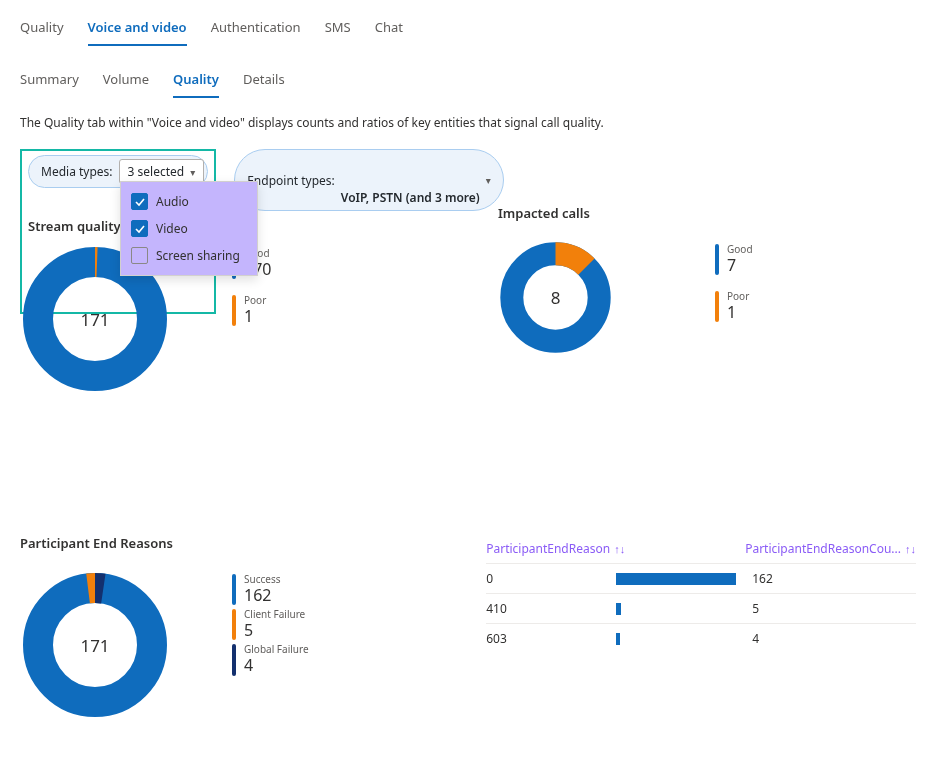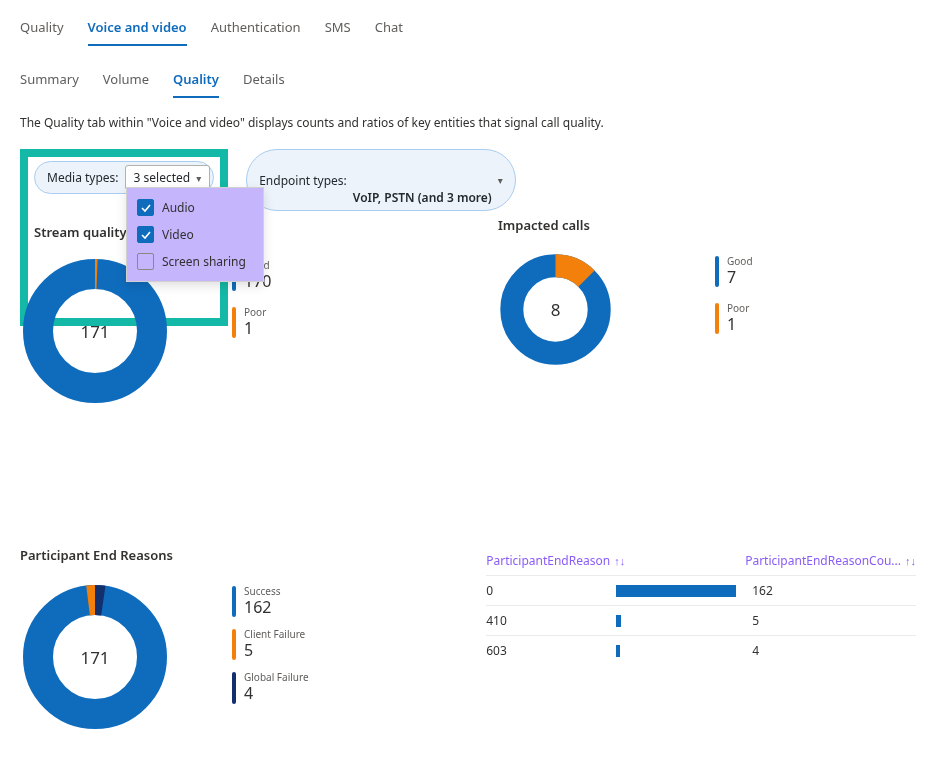--- a/index.html
+++ b/index.html
@@ -12,21 +12,21 @@
     content:"";position:absolute;left:0;right:0;bottom:0;height:2px;background:#0f6cbd;
   }
   .secondary-tabs{margin-top:18px;}
   .desc{font-size:12px;color:#323130;margin-top:16px;}
   
   .filters-row{display:flex;gap:18px;align-items:center;margin-top:18px;}
   .pill{display:flex;align-items:center;gap:6px;background:#ecf3fb;border:1px solid #a9cdf0;border-radius:999px;padding:4px 12px;font-size:12px;color:#24292e;}
   .pill.outer{padding:3px 3px 3px 12px;}
   .pill .inner-select{display:flex;align-items:center;gap:6px;background:#fff;border:1px solid #b3b0ad;border-radius:3px;padding:3px 8px;font-size:12px;}
   .chev{font-size:10px;color:#605e5c;}
-  .highlight-box{position:relative;border:8px solid #14b8a6;padding:4px 6px 0 6px;}
+  .highlight-box{position:relative;border:2px solid #14b8a6;padding:4px 6px 0 6px;}
   .dropdown{
     position:absolute;left:98px;top:30px;width:120px;background:#c4b5fd;border:1px solid #d2d0ce;
     box-shadow:0 4px 10px rgba(0,0,0,0.12);padding:6px 8px;z-index:10;
   }
   .dd-item{display:flex;align-items:center;gap:8px;font-size:12px;padding:5px 2px;cursor:pointer;}
   .chk{width:15px;height:15px;border:1px solid #8a8886;border-radius:2px;display:flex;align-items:center;justify-content:center;flex:0 0 auto;}
   .chk.on{background:#0f6cbd;border-color:#0f6cbd;}
   .chk.on svg{display:block;} .chk svg{display:none;}
   
   .charts-row{display:flex;gap:60px;margin-top:28px;}
@@ -182,21 +182,21 @@
     <div class="chart-title">Participant End Reasons</div>
     <div class="chart-body">
       <div class="donut-wrap">
         <svg width="150" height="150" viewBox="0 0 100 100">
           <circle cx="50" cy="50" r="38" fill="none" stroke="#0f6cbd" stroke-width="20"></circle>
           <circle cx="50" cy="50" r="38" fill="none" stroke="#f2800b" stroke-width="20" stroke-dasharray="7 232" transform="rotate(-97 50 50)"></circle>
           <circle cx="50" cy="50" r="38" fill="none" stroke="#13306e" stroke-width="20" stroke-dasharray="5.6 233" transform="rotate(-90 50 50)"></circle>
         </svg>
         <div class="donut-center">171</div>
       </div>
-      <div class="legend" style="margin-left:40px;gap:12px;">
+      <div class="legend" style="margin-left:40px;gap:4px;">
         <div class="lg-item">
           <div class="lg-bar" style="background:#0f6cbd"></div>
           <div>
               <div class="lg-label">Success</div>
                <div class="lg-val">162</div>
             </div>
         </div>
         <div class="lg-item">
           <div class="lg-bar" style="background:#f2800b"></div>
           <div>

